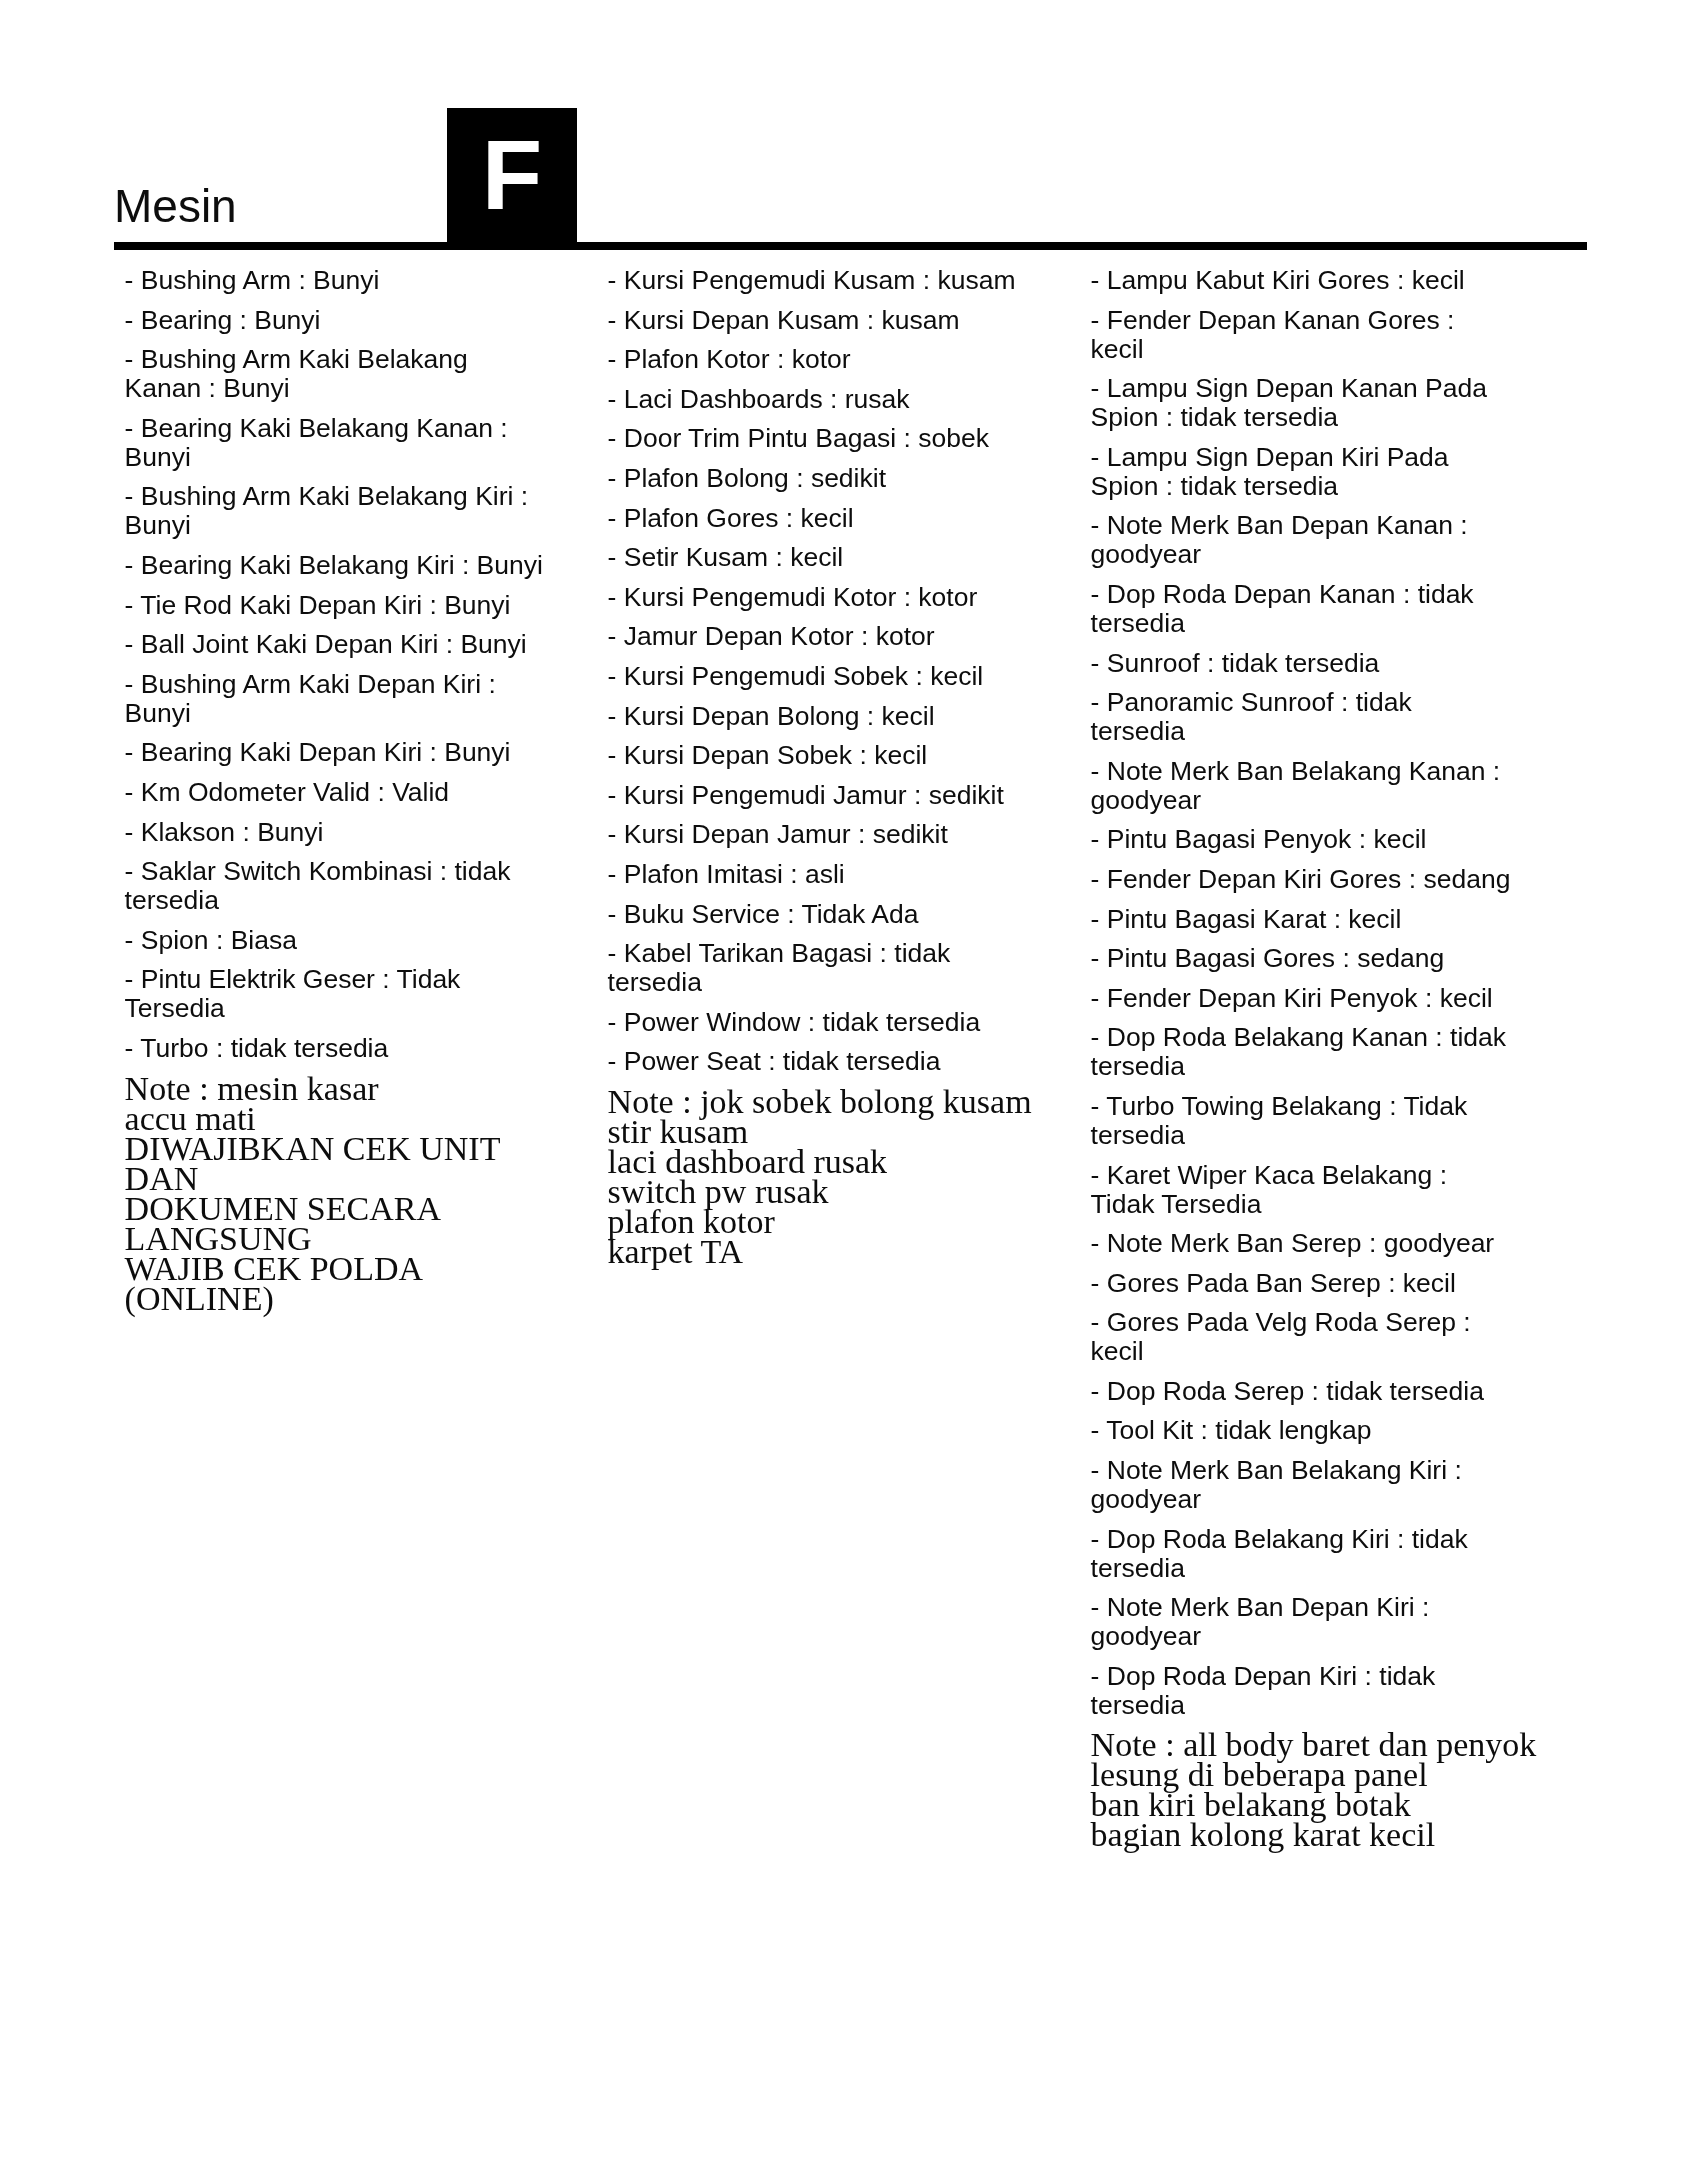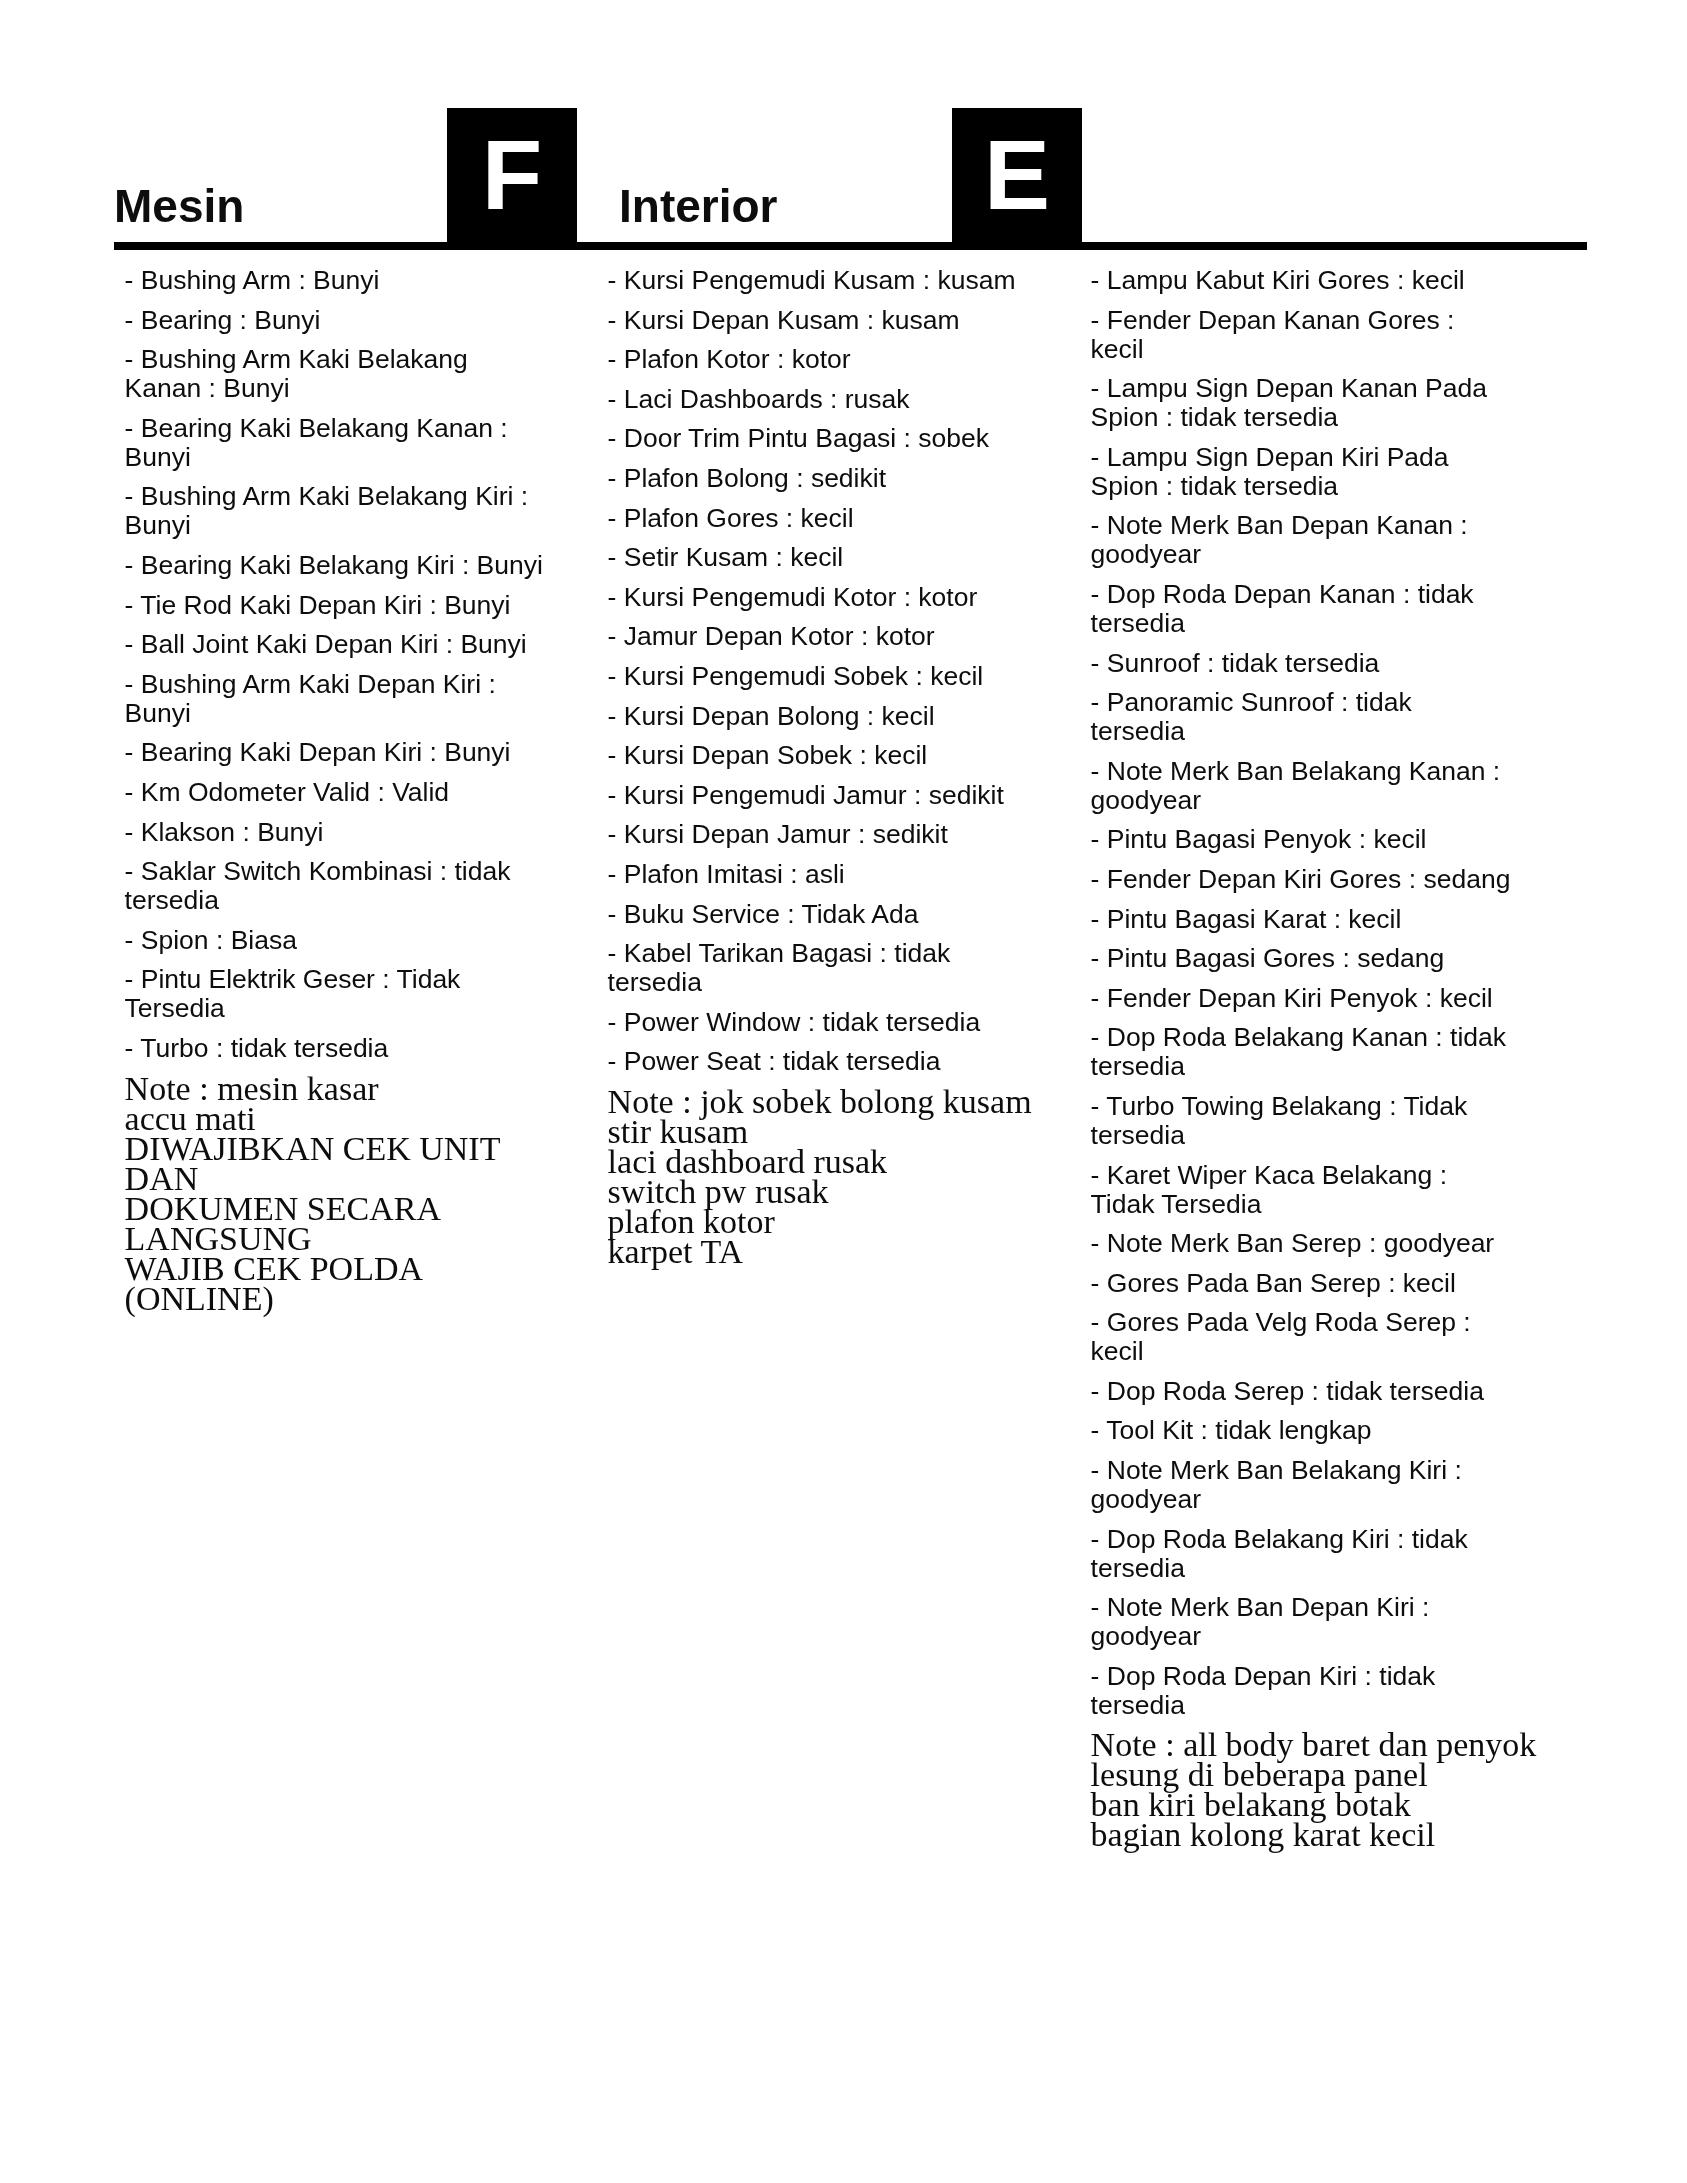--- a/index.html
+++ b/index.html
@@ -23,21 +23,21 @@
     gap:42px;
   }
   .header-cell{
     width:463px;
     display:flex;
     justify-content:space-between;
     align-items:flex-end;
   }
   .col-title{
     font-size:46px;
-    font-weight:700;
+    font-weight:400;
     line-height:1;
     padding-bottom:13.2px;
     white-space:nowrap;
   }
   .grade-box{
     width:130px;
     height:134px;
     background:#000000;
     color:#ffffff;
     display:flex;
@@ -82,26 +82,20 @@
 <body>
 
 <div class="page">
   <div class="content">
 
     <div class="header-row">
       <div class="header-cell">
         <div class="col-title">Mesin</div>
         <div class="grade-box">
           <span>F</span>
-        </div>
-      </div>
-      <div class="header-cell">
-        <div class="col-title">Interior</div>
-        <div class="grade-box">
-          <span>E</span>
         </div>
       </div>
     </div>
 
     <div class="rule"></div>
 
     <div class="cols">
       <div class="col">
         <div class="items">
             <div class="item">- Bushing Arm : Bunyi</div>

